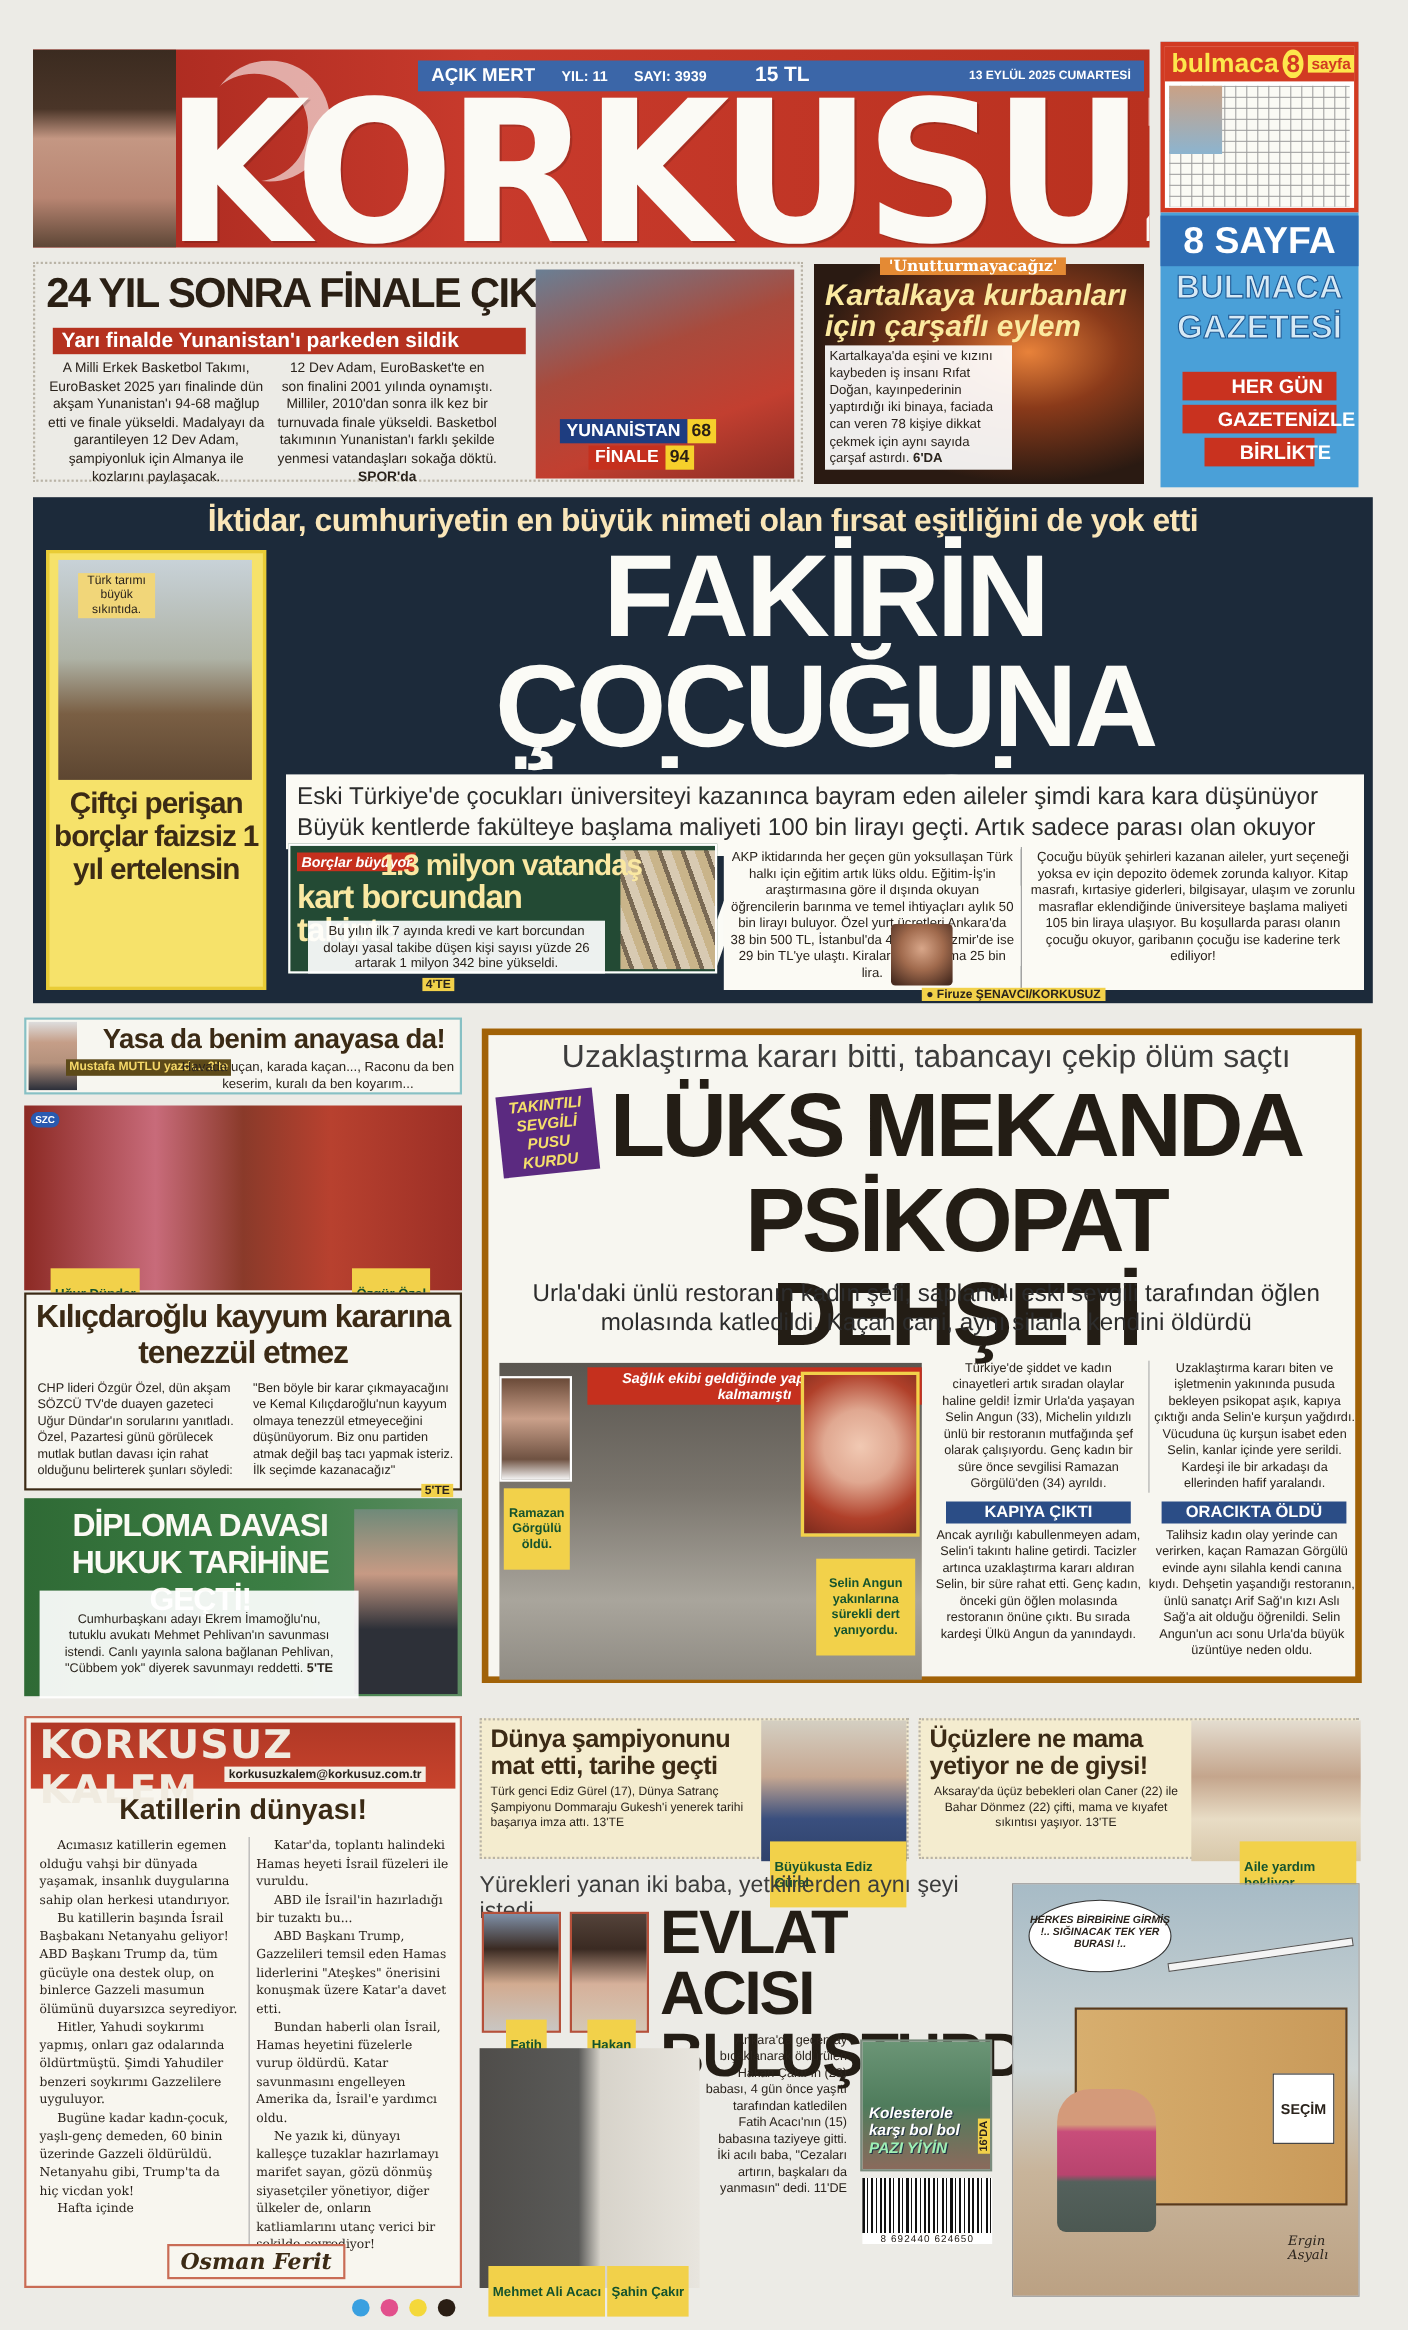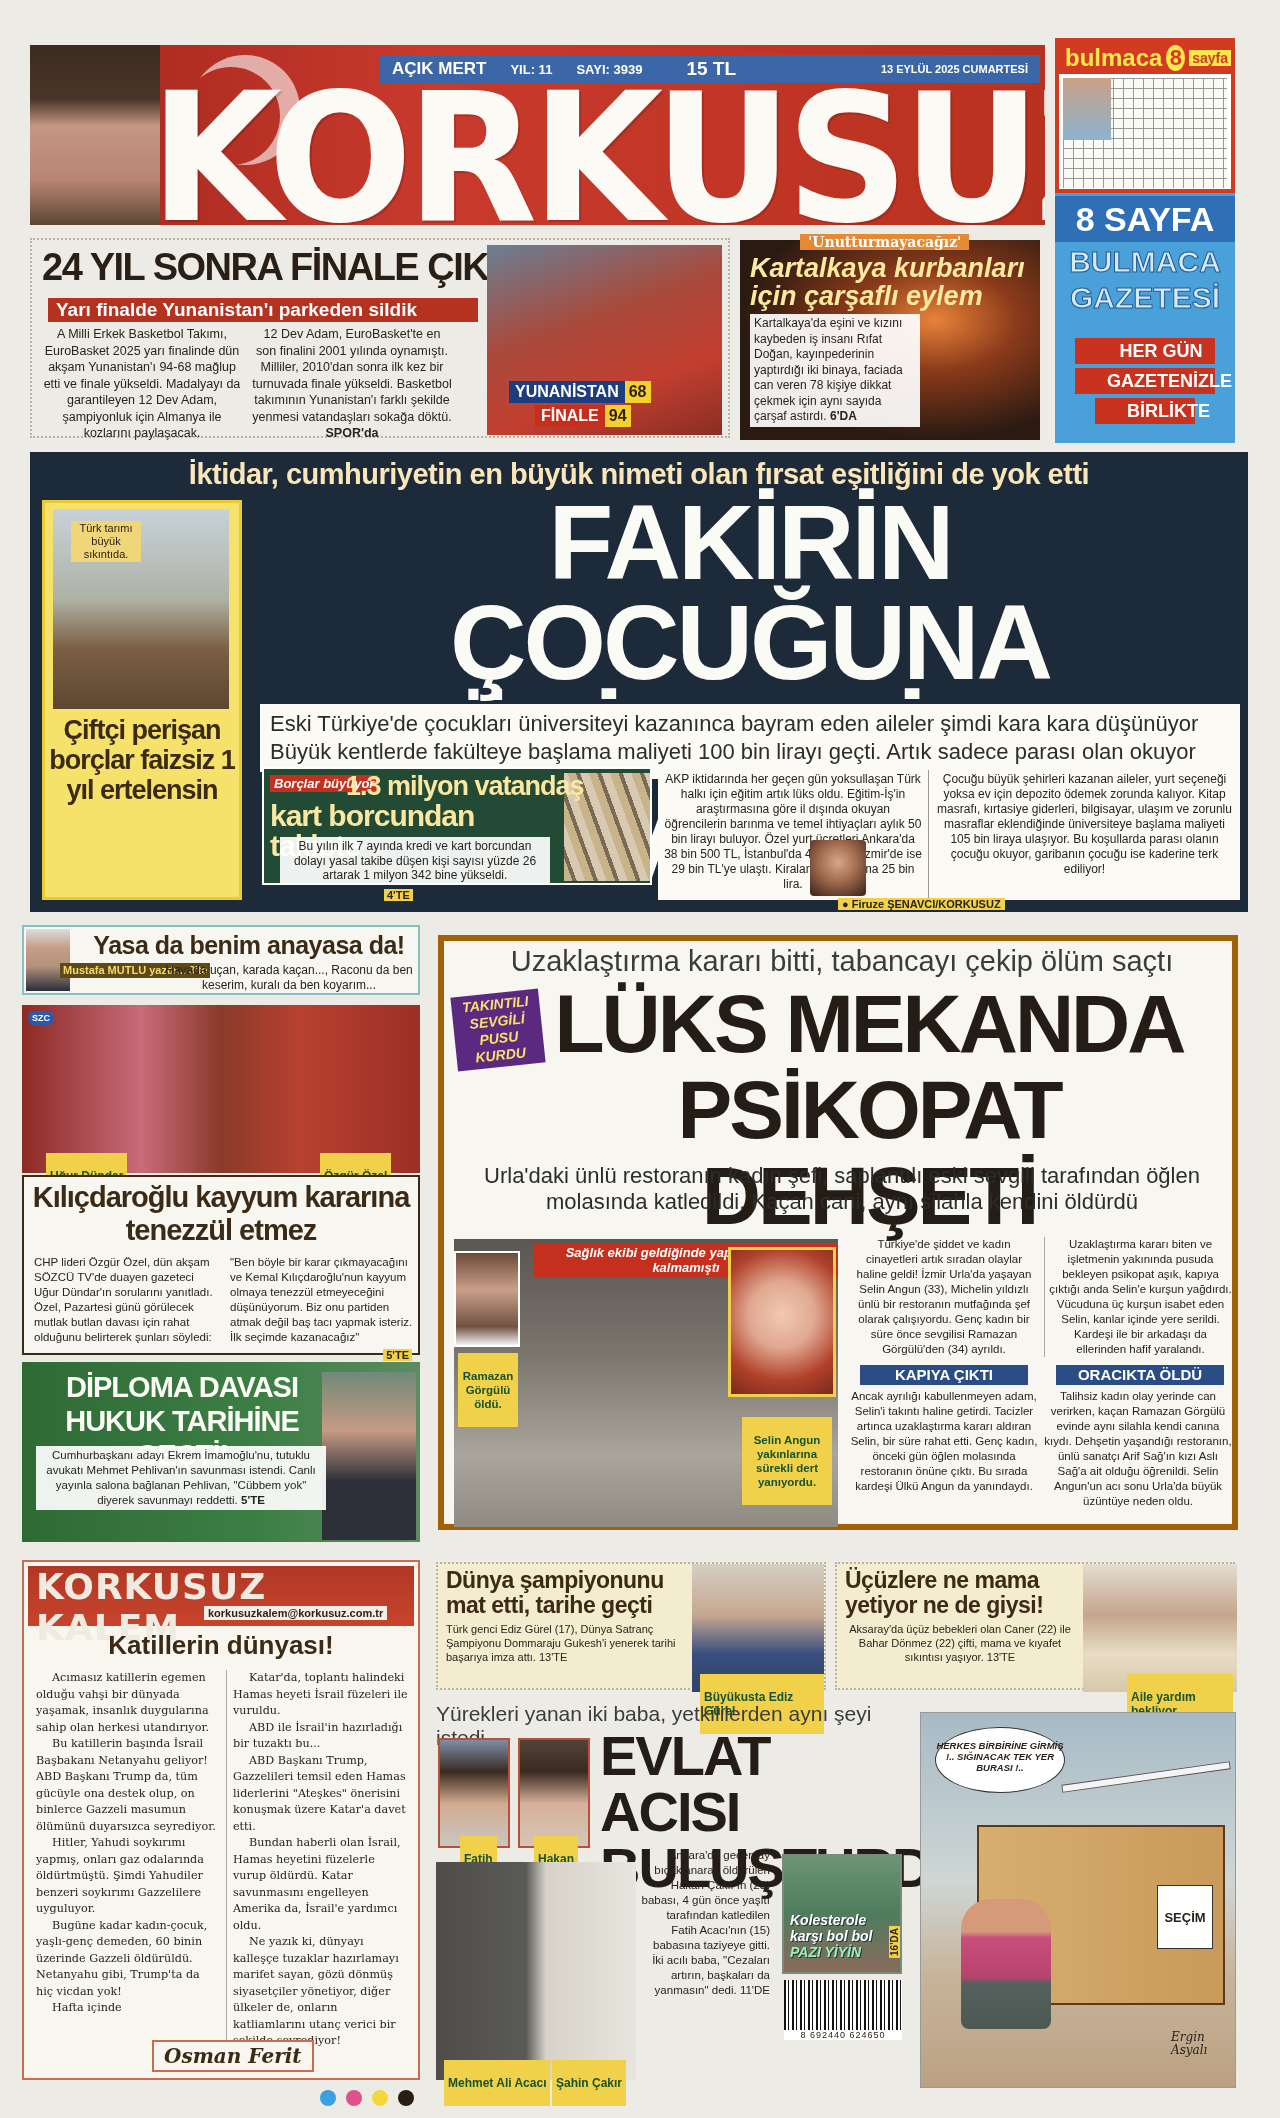--- a/index.html
+++ b/index.html
@@ -92,21 +92,21 @@
   #ozel-story { left: 22px; top: 1175px; width: 398px; height: 180px; border: 2px solid #3b2a15; background: #f7f6f0; }
   #ozel-title { left: 0; top: 4px; width: 394px; text-align: center; font-weight: 900; font-size: 29px; line-height: 33px; color: #3b2a15; letter-spacing: -1px; }
   .ozel-col { top: 78px; width: 185px; font-size: 11.5px; line-height: 15px; }
   #ozel-col1 { left: 10px; }
   #ozel-col2 { left: 206px; }
   #ozel-ref { right: 6px; bottom: -8px; background: #f2d14a; font-weight: bold; font-size: 11px; padding: 0 3px; }
 
   
   #diploma { left: 22px; top: 1362px; width: 398px; height: 180px; background: linear-gradient(90deg,#2f6a35 0%,#3c7f45 60%,#5d8b62 100%); }
   #diploma-title { left: 10px; top: 8px; width: 300px; text-align: center; font-weight: 900; font-size: 29px; line-height: 34px; color: #fbfaf4; letter-spacing: -1px; }
-  #diploma-body { left: 14px; top: 84px; width: 290px; background: rgba(255,255,255,0.92); font-size: 11.5px; line-height: 15px; text-align: center; padding: 2px; }
+  #diploma-body { left: 14px; top: 84px; width: 290px; background: rgba(255,255,255,0.92); font-size: 11.5px; line-height: 15px; text-align: center; padding: 19px; }
   #imamoglu { left: 300px; top: 10px; width: 94px; height: 168px; background: linear-gradient(180deg,#6f8a79 0%,#c79a84 35%,#2d3038 65%,#2d3038 100%); }
 
   
   #crime { left: 438px; top: 935px; width: 800px; height: 595px; border: 6px solid #a16207; background: #f7f6f0; }
   #crime-kicker { left: 0; top: 4px; width: 796px; text-align: center; font-size: 29px; color: #3c3c3c; }
   #crime-tag { left: 10px; top: 52px; width: 88px; background: #5b2a80; color: #f6e06a; font-style: italic; font-weight: 900; font-size: 14px; line-height: 17px; text-align: center; padding: 3px; transform: rotate(-6deg); }
   #crime-headline { left: 60px; top: 40px; width: 730px; text-align: center; font-weight: 900; font-size: 82px; line-height: 86px; color: #231d15; letter-spacing: -3px; }
   #crime-deck { left: 6px; top: 222px; width: 784px; text-align: center; font-size: 22px; line-height: 26px; color: #2c2c2c; }
   #crime-photo { left: 10px; top: 298px; width: 384px; height: 288px; background: linear-gradient(180deg,#5a5650 0%,#7a756d 40%,#a9a59c 75%,#8f8b83 100%); }
   #crime-photo-tag { left: 80px; top: 4px; background: #c5301e; color: #fff; font-style: italic; font-weight: bold; font-size: 13px; line-height: 15px; padding: 2px 6px; text-align: center; }

